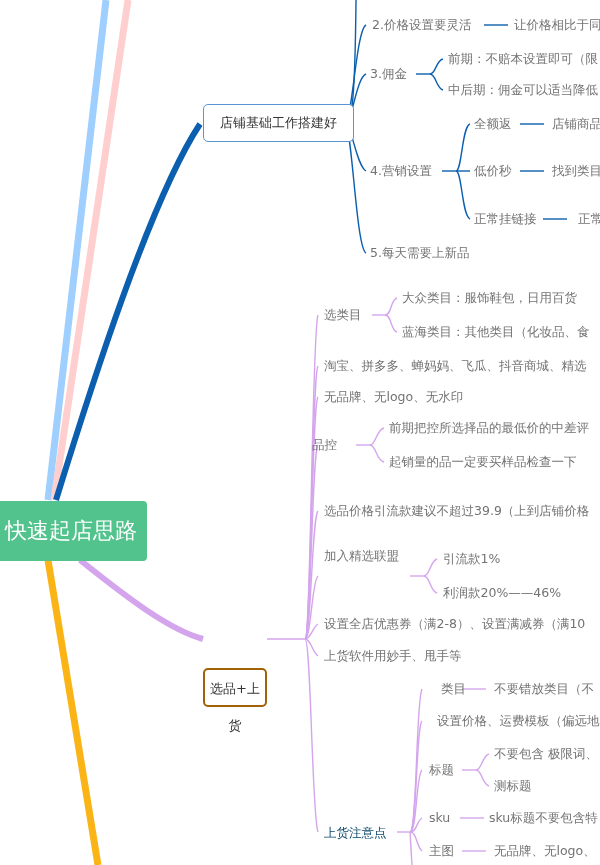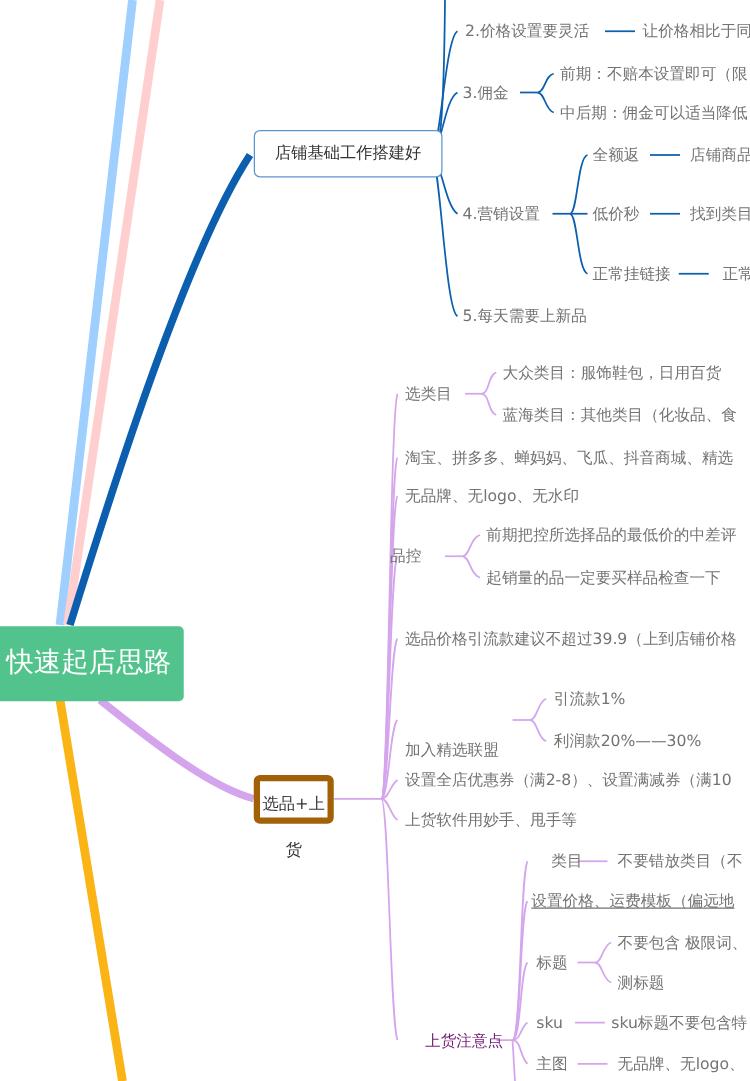--- a/index.html
+++ b/index.html
@@ -2,21 +2,21 @@
 <html><head>
 <meta charset="utf-8">
 <style>
   html, body { margin:0; padding:0; background:#ffffff; }
   body { width:600px; height:865px; overflow:hidden; position:relative; font-family:"DejaVu Sans","Liberation Sans",sans-serif; }
   #canvas { position:absolute; left:0; top:0; width:600px; height:865px; }
   .t { position:absolute; font-size:12.5px; color:#737373; white-space:nowrap; line-height:16px; }
   .root { position:absolute; left:-20px; top:501px; width:167px; height:60px; background:#52c38c; border-radius:4px; color:#ffffff; font-size:22px; line-height:60px; text-align:right; padding-right:10px; box-sizing:border-box; }
   .box { position:absolute; background:#ffffff; border-radius:5px; font-size:13px; color:#333; text-align:center; box-sizing:border-box; }
   .box.blue { border:1px solid #5a95d0; }
-  .box.purple { border:5px solid #a16207; }
+  .box.purple { border:2px solid #a16207;margin-top:48px; }
 </style>
 </head>
 <body>
 
 <svg id="canvas" viewBox="0 0 600 865" xmlns="http://www.w3.org/2000/svg">
 
   <path d="M106 0 L48 500" stroke="#9fcfff" stroke-width="7" fill="none"></path>
   <path d="M128 0 L54 500" stroke="#ffcfcf" stroke-width="7" fill="none"></path>
   <path d="M56 500 C90 390, 150 200, 200 124" stroke="#0b5fae" stroke-width="6" fill="none"></path>
   <path d="M80 560 C130 600, 170 630, 203 639" stroke="#d4a5ec" stroke-width="6" fill="none"></path>
@@ -98,28 +98,28 @@
 <div class="box purple" style="left:203px;top:620px;width:64px;height:39px;line-height:37px;"><span>选品+上货</span></div>
 <div class="t" style="left:324px;top:307px;">选类目</div>
 <div class="t" style="left:402px;top:290px;">大众类目：服饰鞋包，日用百货</div>
 <div class="t" style="left:402px;top:324px;">蓝海类目：其他类目（化妆品、食</div>
 <div class="t" style="left:324px;top:358px;">淘宝、拼多多、蝉妈妈、飞瓜、抖音商城、精选</div>
 <div class="t" style="left:324px;top:389px;">无品牌、无logo、无水印</div>
 <div class="t" style="left:312px;top:437px;">品控</div>
 <div class="t" style="left:389px;top:420px;">前期把控所选择品的最低价的中差评</div>
 <div class="t" style="left:389px;top:454px;font-family:Liberation Serif, serif;">起销量的品一定要买样品检查一下</div>
 <div class="t" style="left:324px;top:503px;">选品价格引流款建议不超过39.9（上到店铺价格</div>
-<div class="t" style="left:324px;top:592px;text-align:center;">加入精选联盟</div>
+<div class="t" style="left:324px;top:548px;text-align:center;">加入精选联盟</div>
 <div class="t" style="left:443px;top:551px;">引流款1%</div>
-<div class="t" style="left:443px;top:585px;">利润款20%——30%</div>
+<div class="t" style="left:443px;top:585px;">利润款20%——46%</div>
 <div class="t" style="left:324px;top:616px;">设置全店优惠券（满2-8）、设置满减券（满10</div>
 <div class="t" style="left:324px;top:648px;">上货软件用妙手、甩手等</div>
-<div class="t" style="left:340px;top:825px;color:#701a75;">上货注意点</div>
+<div class="t" style="left:324px;top:825px;color:#0c4a6e;">上货注意点</div>
 <div class="t" style="left:429px;top:681px;margin-left:12px;">类目</div>
 <div class="t" style="left:494px;top:681px;">不要错放类目（不</div>
-<div class="t" style="left:425px;top:713px;text-decoration:underline;">设置价格、运费模板（偏远地</div>
+<div class="t" style="left:437px;top:713px;">设置价格、运费模板（偏远地</div>
 <div class="t" style="left:429px;top:762px;">标题</div>
 <div class="t" style="left:494px;top:746px;">不要包含 极限词、</div>
 <div class="t" style="left:494px;top:778px;">测标题</div>
 <div class="t" style="left:429px;top:810px;">sku</div>
 <div class="t" style="left:489px;top:810px;">sku标题不要包含特</div>
 <div class="t" style="left:429px;top:843px;">主图</div>
 <div class="t" style="left:494px;top:843px;">无品牌、无logo、</div>
 
 </body></html>

